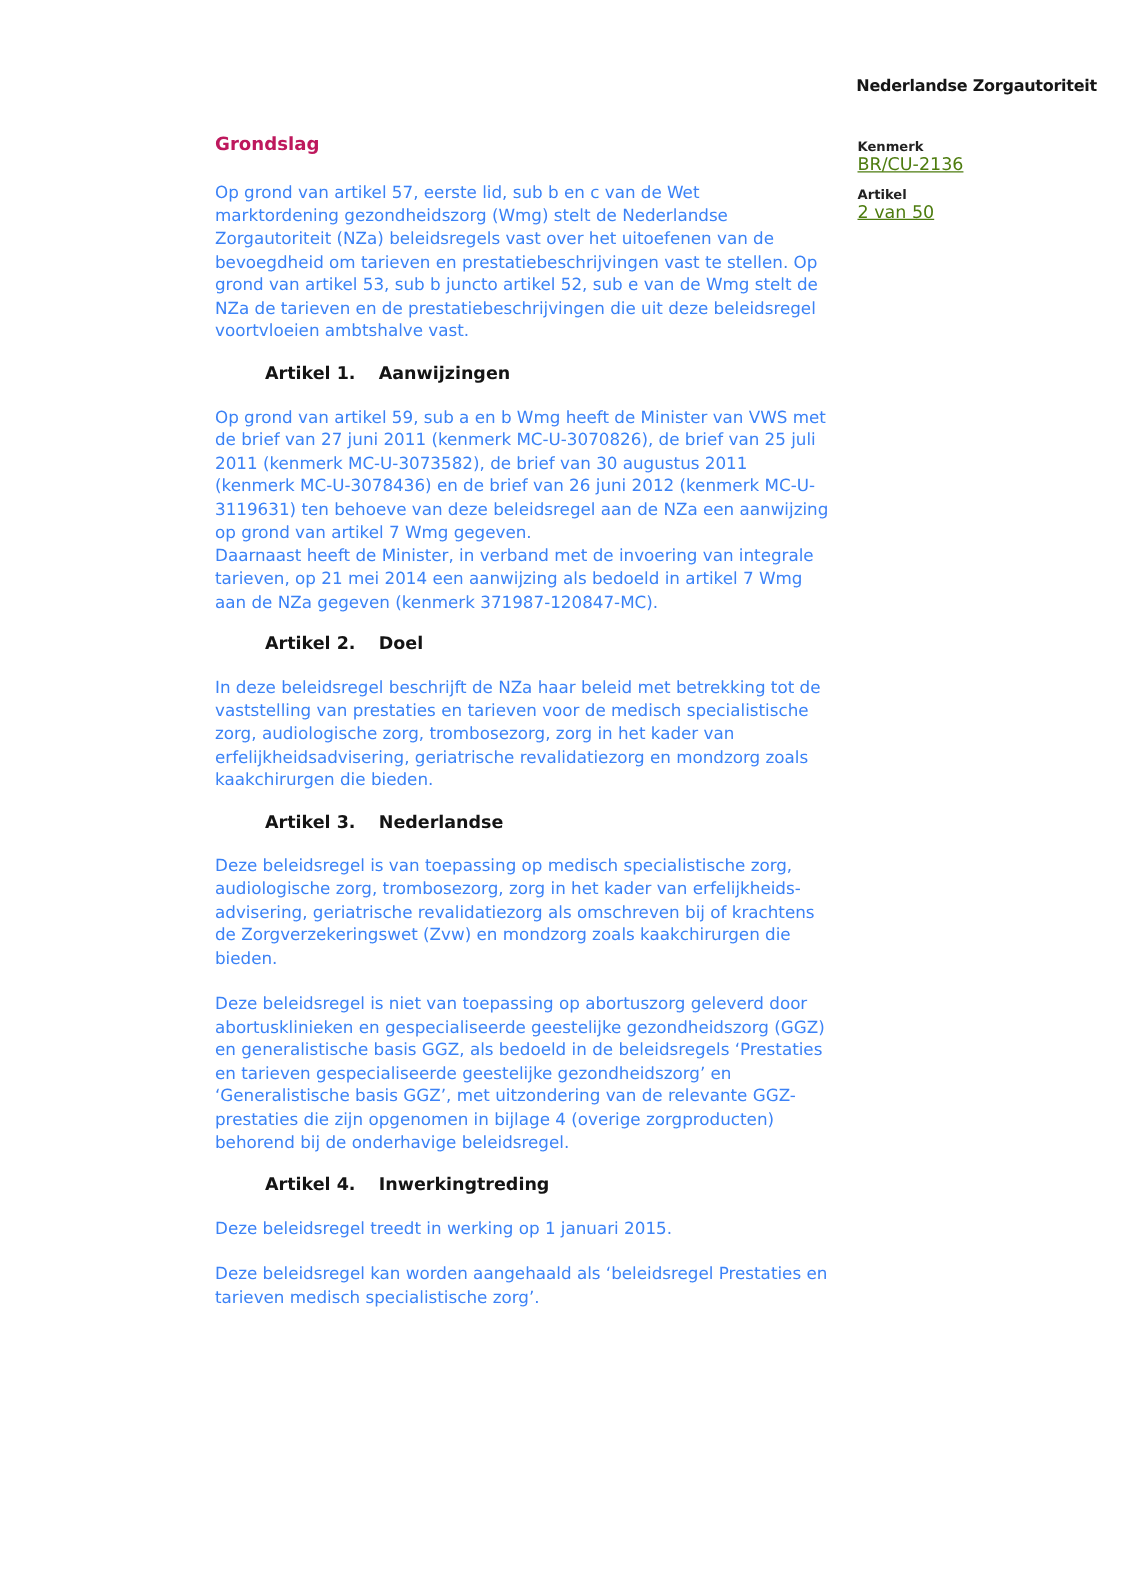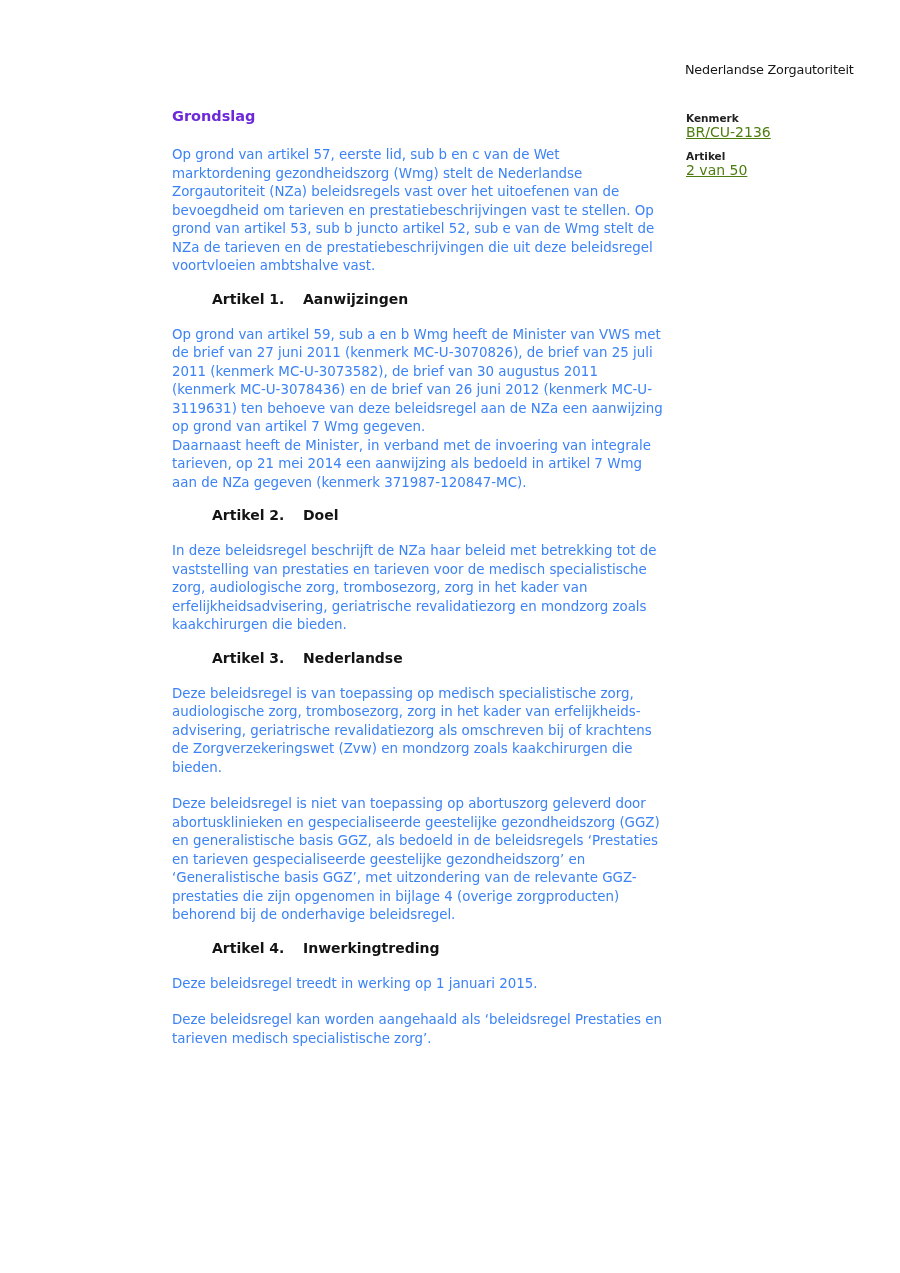--- a/index.html
+++ b/index.html
@@ -16,21 +16,21 @@
     font-family: "DejaVu Sans", "Liberation Sans", sans-serif;
     color: #1f1f1f;
     overflow: hidden;
   }
   
   .brand {
     position: absolute;
     left: 685px;
     top: 62px;
     font-size: 12.8px;
-    font-weight: normal;
+    font-weight: bold;
     letter-spacing: -0.2px;
     color: #161616;
     white-space: nowrap;
   }
   
   .sidebar {
     position: absolute;
     left: 686px;
     top: 112px;
     width: 175px;
@@ -51,21 +51,21 @@
   
   .content {
     position: absolute;
     left: 172px;
     top: 108px;
     width: 540px;
   }
   .doc-heading {
     font-size: 14.5px;
     font-weight: bold;
-    color: #6d28d9;
+    color: #be185d;
     line-height: 17px;
     margin: 0 0 21px 0;
   }
   .section-heading {
     font-size: 14px;
     font-weight: bold;
     color: #141414;
     line-height: 17px;
     margin: 15px 0 18px 0;
     padding-left: 40px;

